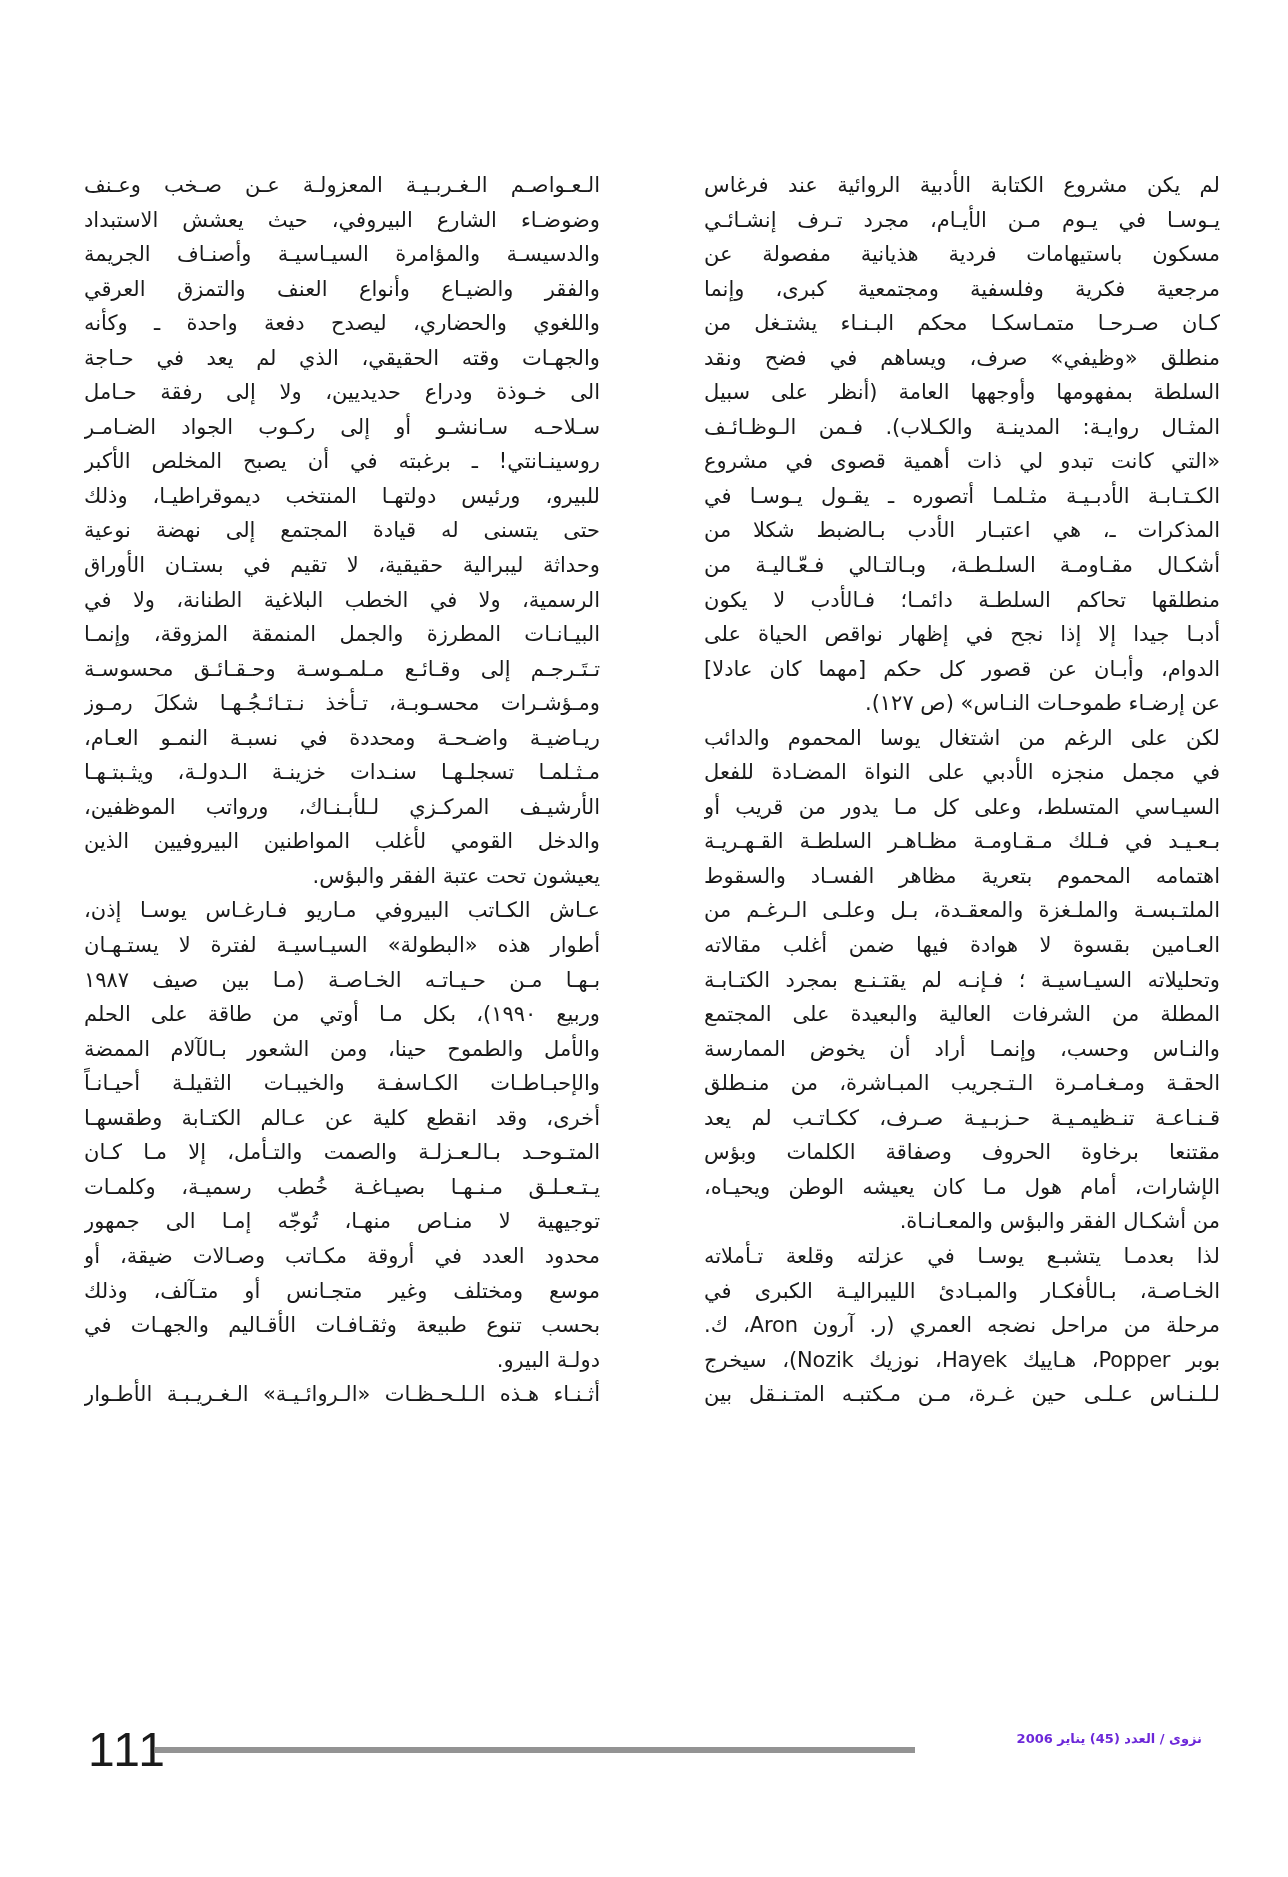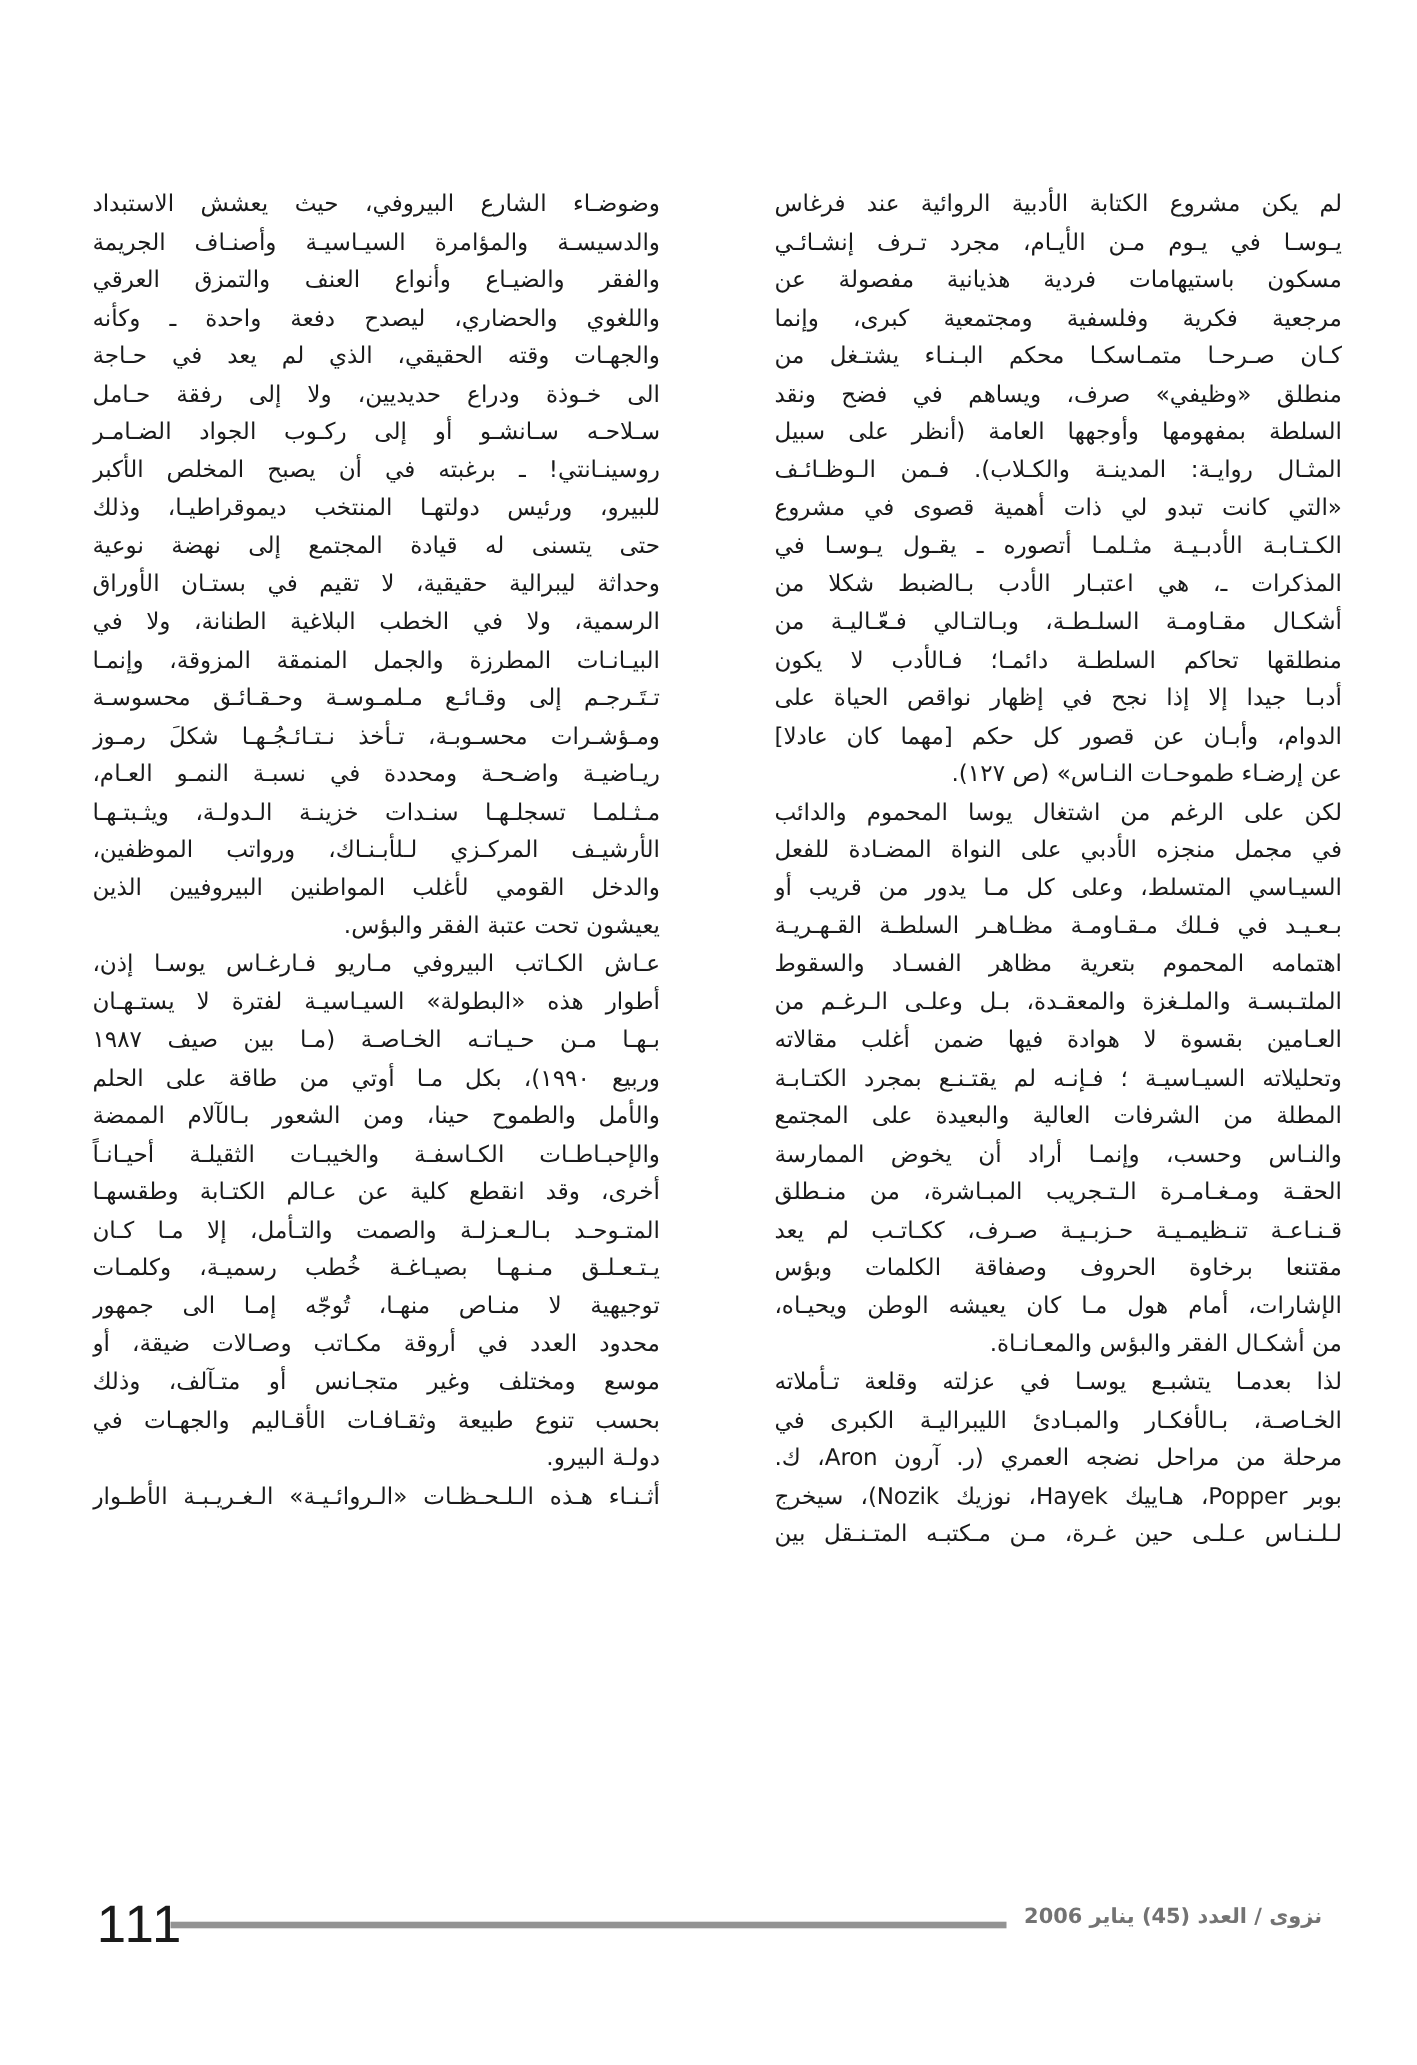--- a/index.html
+++ b/index.html
@@ -7,22 +7,22 @@
          font-family: "DejaVu Sans", sans-serif; color: #1a1a1a; }
   .column { position: absolute; top: 168px; width: 516px; direction: rtl; }
   .col-right { left: 704px; }
   .col-left { left: 84px; }
   .line { height: 34.55px; line-height: 34.55px; font-size: 21px; white-space: nowrap;
           text-align: justify; text-align-last: justify; overflow: hidden; letter-spacing: -0.2px; }
   .line.last { text-align-last: right; }
   .footer-page { position: absolute; left: 88px; top: 1722px; font-size: 48px;
                  font-family: "Liberation Sans", sans-serif; color: #1a1a1a; letter-spacing: 2px; }
   .footer-rule { position: absolute; left: 155px; top: 1747px; width: 760px; height: 6px; background: #939393; }
-  .footer-issue { position: absolute; right: 86px; top: 1731px; font-size: 19px; font-weight: bold;
-                  direction: rtl; font-family: "DejaVu Sans", sans-serif; color: #737373; }
+  .footer-issue { position: absolute; right: 86px; top: 1731px; font-size: 13px; font-weight: bold;
+                  direction: rtl; font-family: "DejaVu Sans", sans-serif; color: #6d28d9; }
 </style>
 </head>
 <body>
 
 <div class="column col-right" id="col-right">
     <div class="line">لم يكن مشروع الكتابة الأدبية الروائية عند فرغاس</div>
     <div class="line">يـوسـا في يـوم مـن الأيـام، مجرد تـرف إنشـائـي</div>
     <div class="line">مسكون باستيهامات فردية هذيانية مفصولة عن</div>
     <div class="line">مرجعية فكرية وفلسفية ومجتمعية كبرى، وإنما</div>
     <div class="line">كـان صـرحـا متمـاسكـا محكم البـنـاء يشتـغل من</div>
@@ -52,20 +52,21 @@
     <div class="line">مقتنعا برخاوة الحروف وصفاقة الكلمات وبؤس</div>
     <div class="line">الإشارات، أمام هول مـا كان يعيشه الوطن ويحيـاه،</div>
     <div class="line last">من أشكـال الفقر والبؤس والمعـانـاة.</div>
     <div class="line">لذا بعدمـا يتشبـع يوسـا في عزلته وقلعة تـأملاته</div>
     <div class="line">الخـاصـة، بـالأفكـار والمبـادئ الليبراليـة الكبرى في</div>
     <div class="line">مرحلة من مراحل نضجه العمري (ر. آرون Aron، ك.</div>
     <div class="line">بوبر Popper، هـاييك Hayek، نوزيك Nozik)، سيخرج</div>
     <div class="line">لـلـنـاس عـلـى حين غـرة، مـن مـكتبـه المتـنـقل بين</div>
   </div>
 <div class="column col-left" id="col-left">
+    <div class="line">الـعـواصـم الـغـربـيـة المعزولـة عـن صـخب وعـنف</div>
     <div class="line">وضوضـاء الشارع البيروفي، حيث يعشش الاستبداد</div>
     <div class="line">والدسيسـة والمؤامرة السيـاسيـة وأصنـاف الجريمة</div>
     <div class="line">والفقر والضيـاع وأنواع العنف والتمزق العرقي</div>
     <div class="line">واللغوي والحضاري، ليصدح دفعة واحدة ـ وكأنه</div>
     <div class="line">والجهـات وقته الحقيقي، الذي لم يعد في حـاجة</div>
     <div class="line">الى خـوذة ودراع حديديين، ولا إلى رفقة حـامل</div>
     <div class="line">سـلاحـه سـانشـو أو إلى ركـوب الجواد الضـامـر</div>
     <div class="line">روسينـانتي! ـ برغبته في أن يصبح المخلص الأكبر</div>
     <div class="line">للبيرو، ورئيس دولتهـا المنتخب ديموقراطيـا، وذلك</div>
     <div class="line">حتى يتسنى له قيادة المجتمع إلى نهضة نوعية</div>

